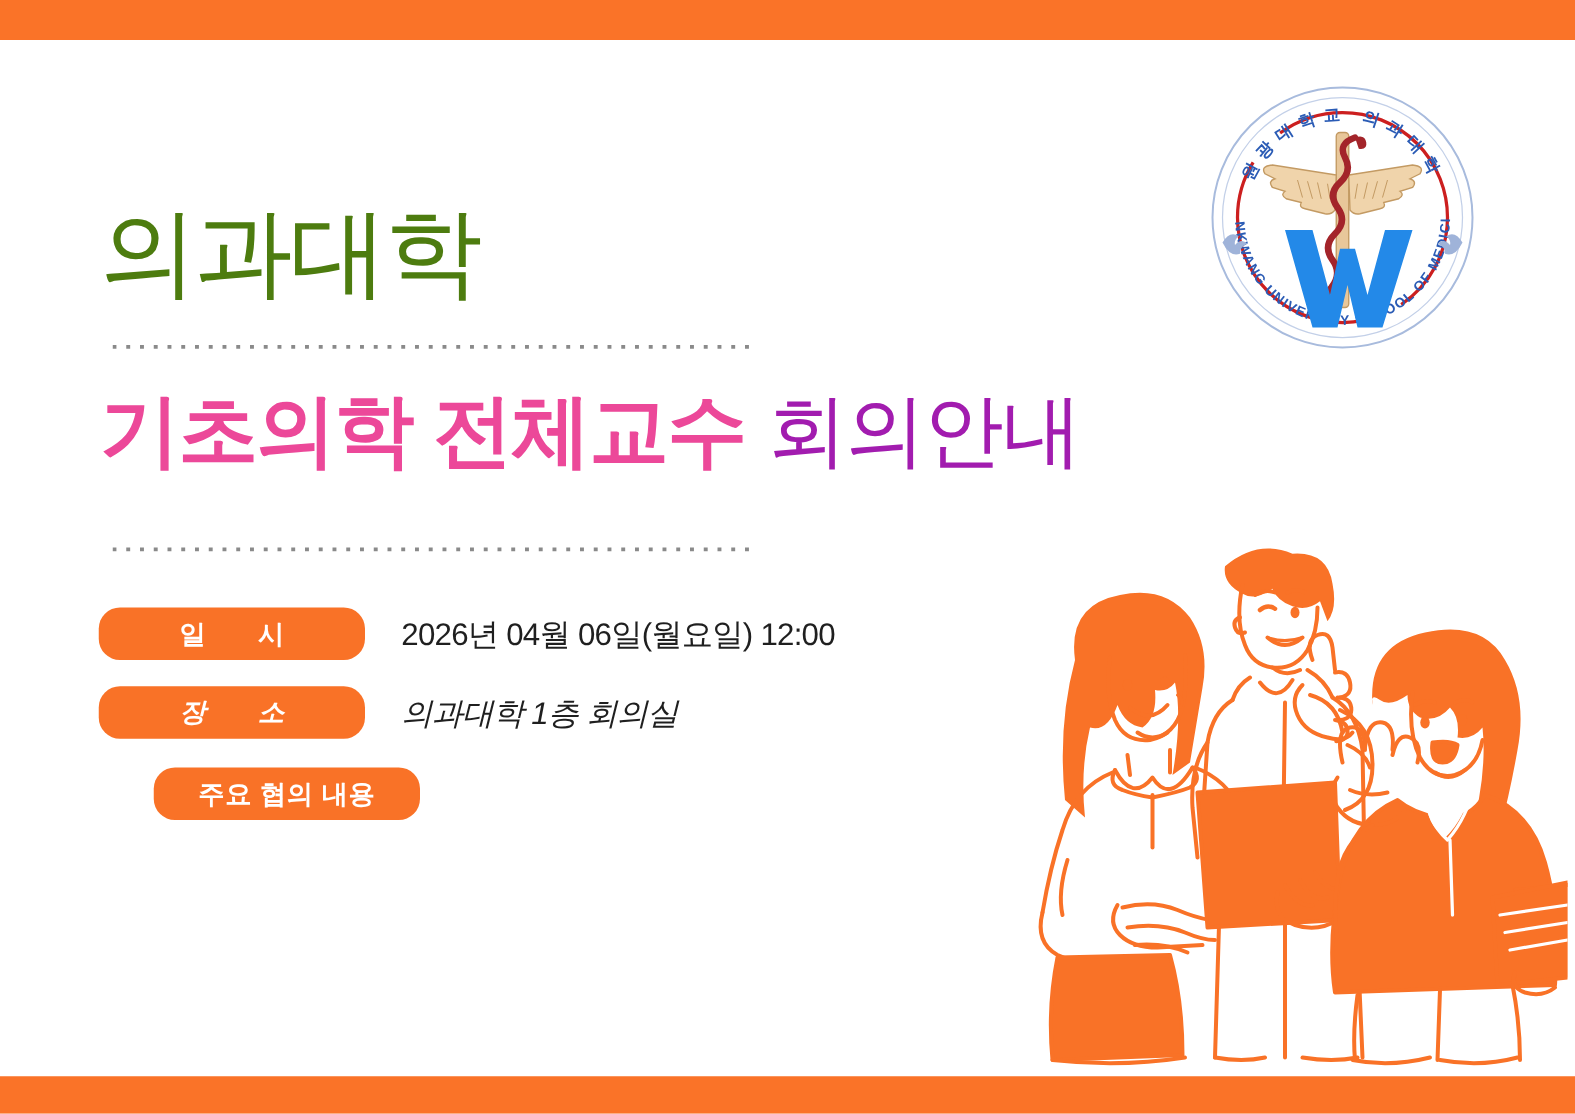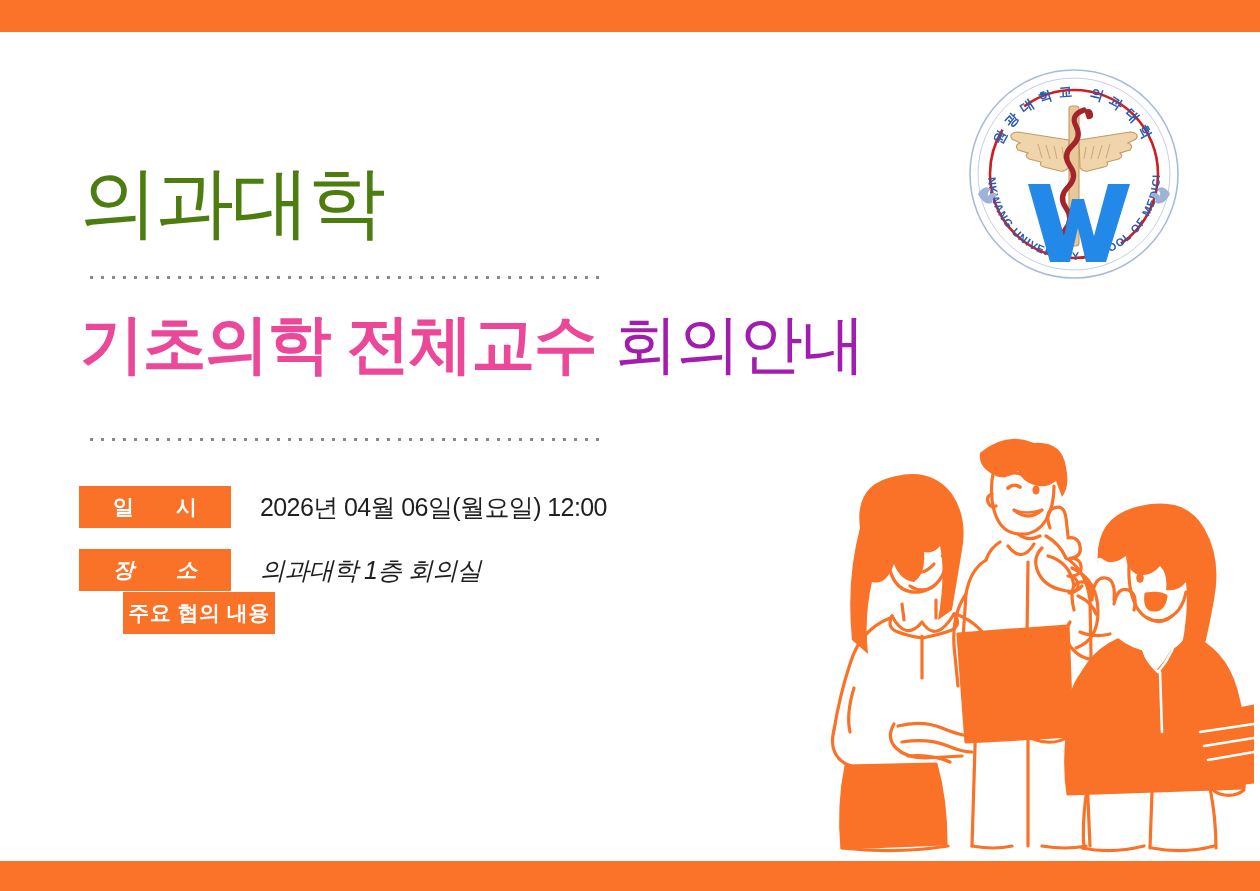--- a/index.html
+++ b/index.html
@@ -78,34 +78,35 @@
   .info { position:absolute; left:0; top:0; }
   .row {
     position:absolute;
     left:79px;
     height:42px;
     display:flex;
     align-items:center;
   }
   .row-1 { top:486px; }
   .row-2 { top:549px;font-style:italic; }
-  .row-3 { top:592px;padding-left:44px; }
+  .row-3 { top:614px;padding-left:44px; }
 
   .badge {
-    width:152px; height:42px;
+    width:213px; height:42px;
     background:#f97227;
     color:#ffffff;
     font-size:21px;
     font-weight:700;
     display:flex;
     align-items:center;
     justify-content:center;
     letter-spacing:0.5px;
     white-space:nowrap;
     flex:0 0 auto;
+    border-radius:17px;
   }
   .badge.spaced { letter-spacing:18px; text-indent:18px; }
 
   .value {
     margin-left:29px;
     font-size:25px;
     color:#1f1f1f;
     letter-spacing:-0.6px;
     white-space:nowrap;
   }

